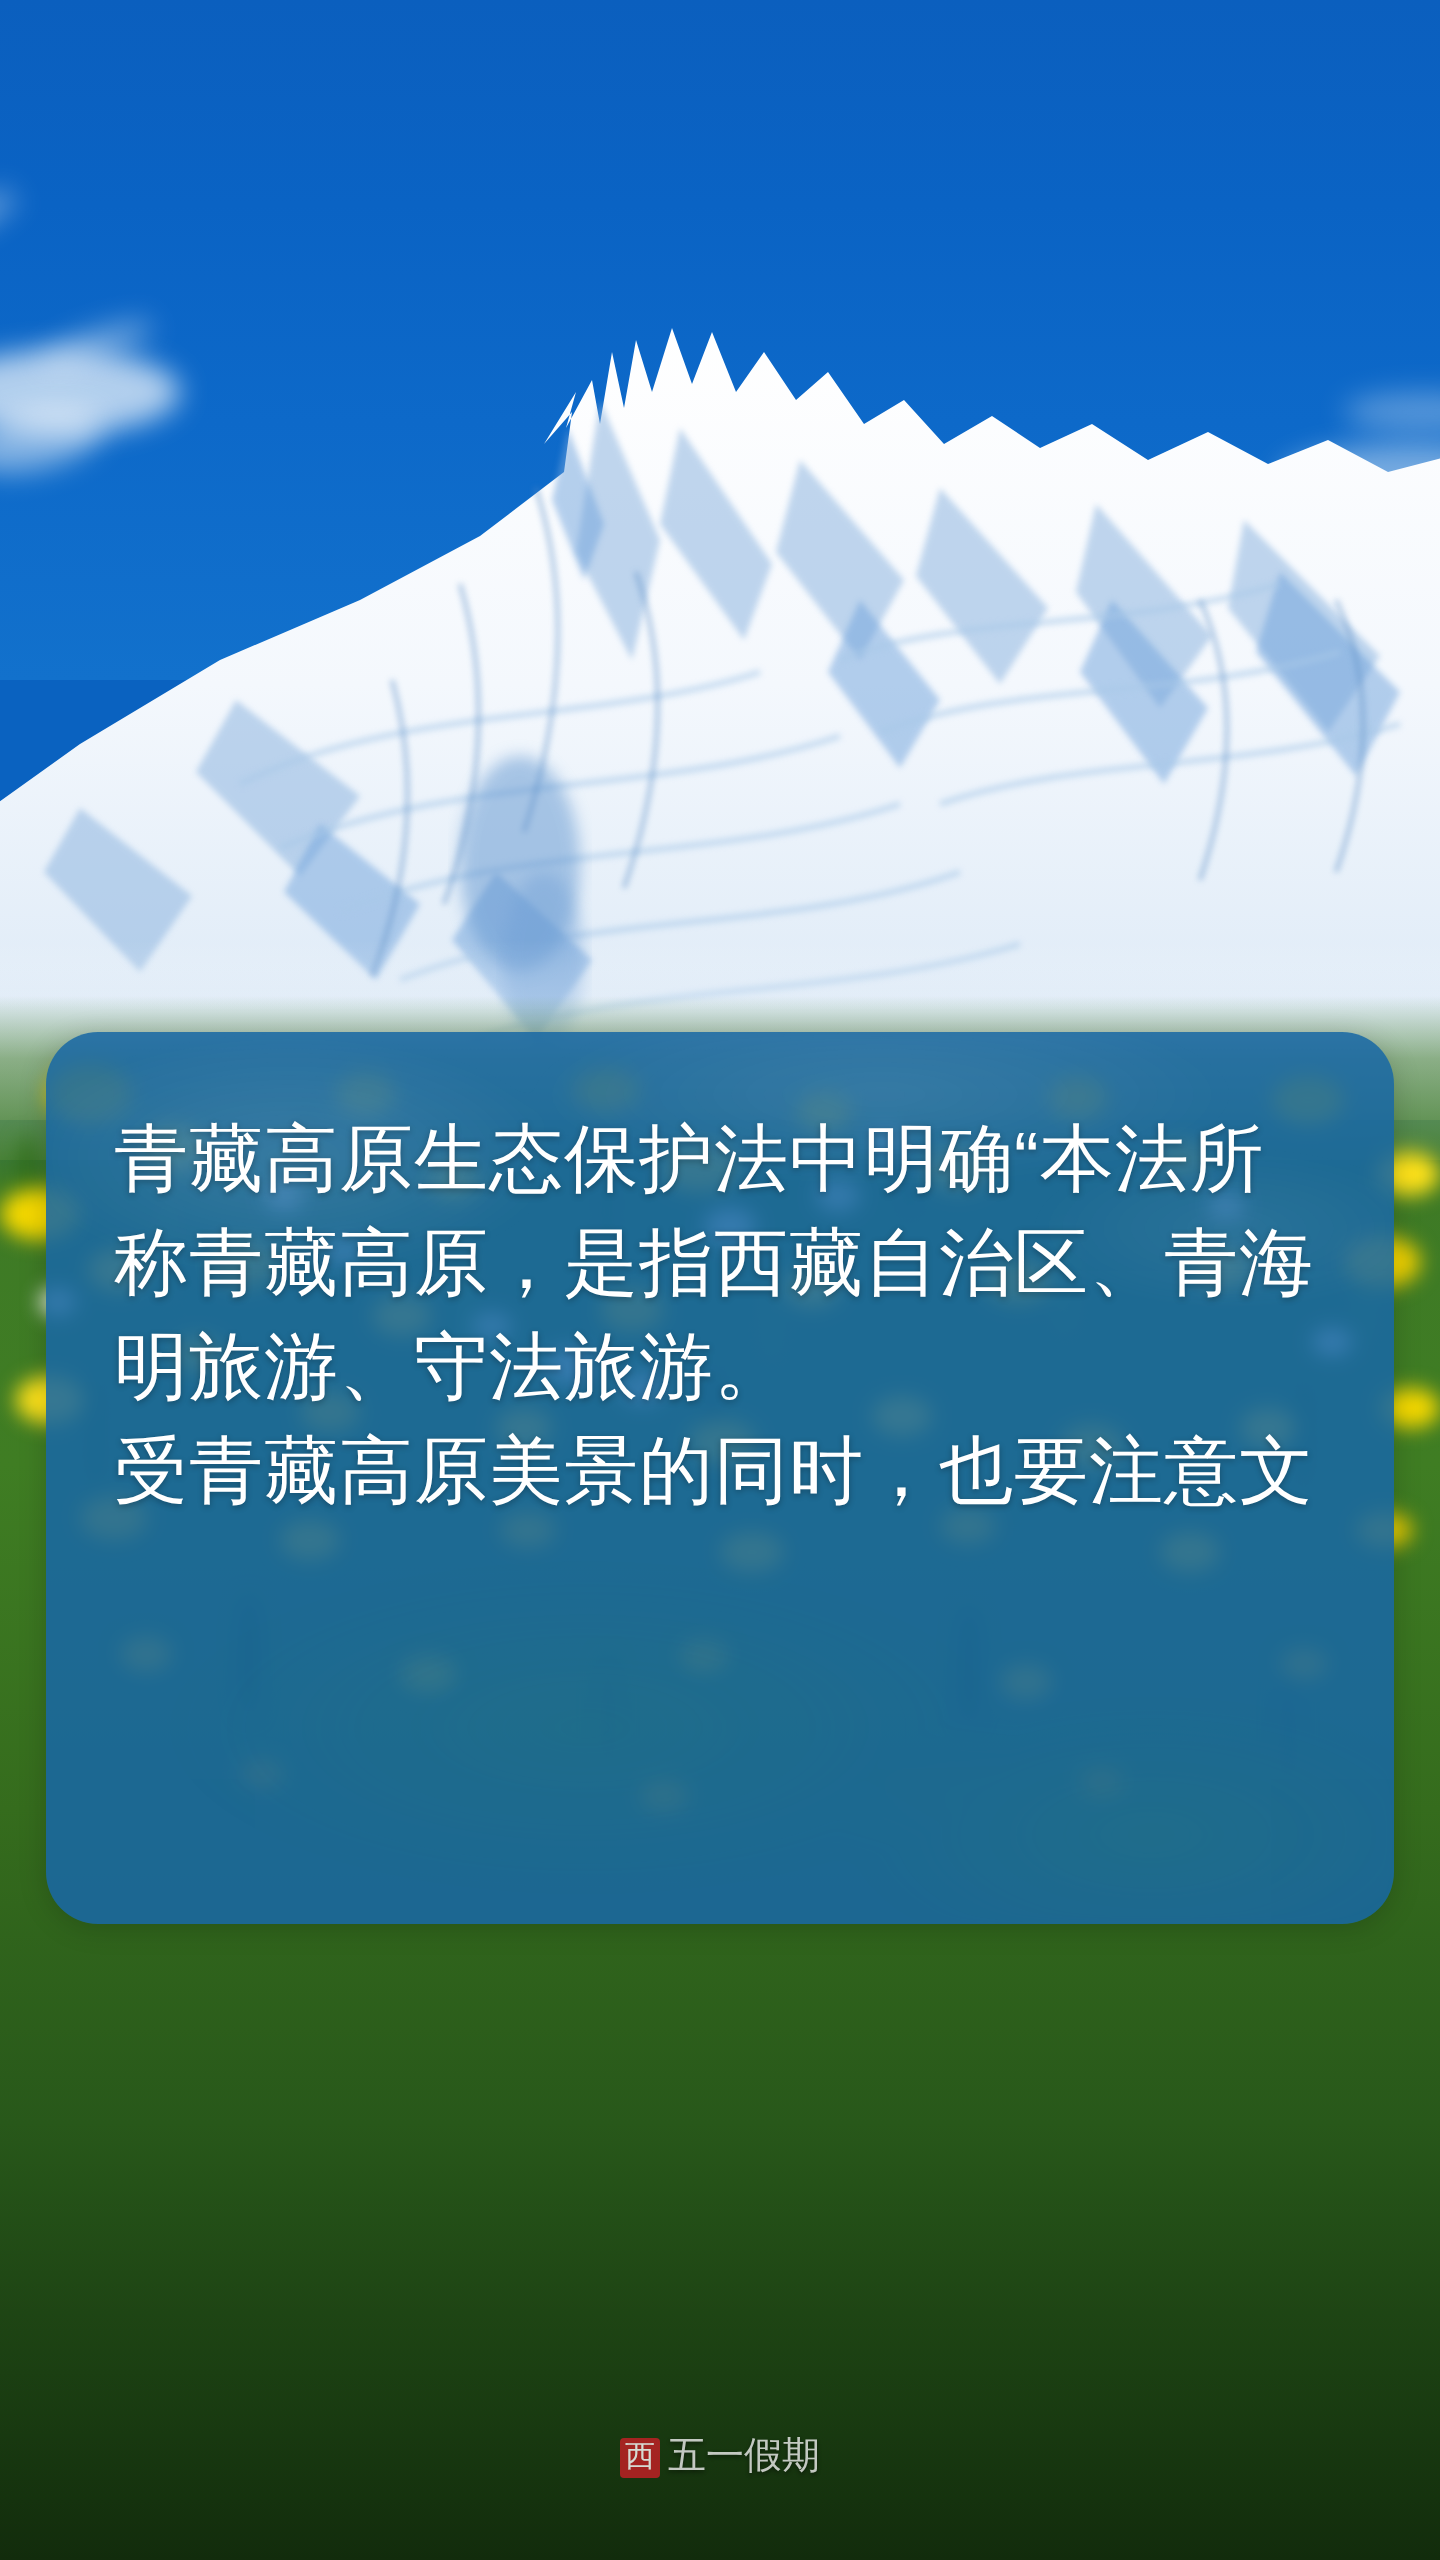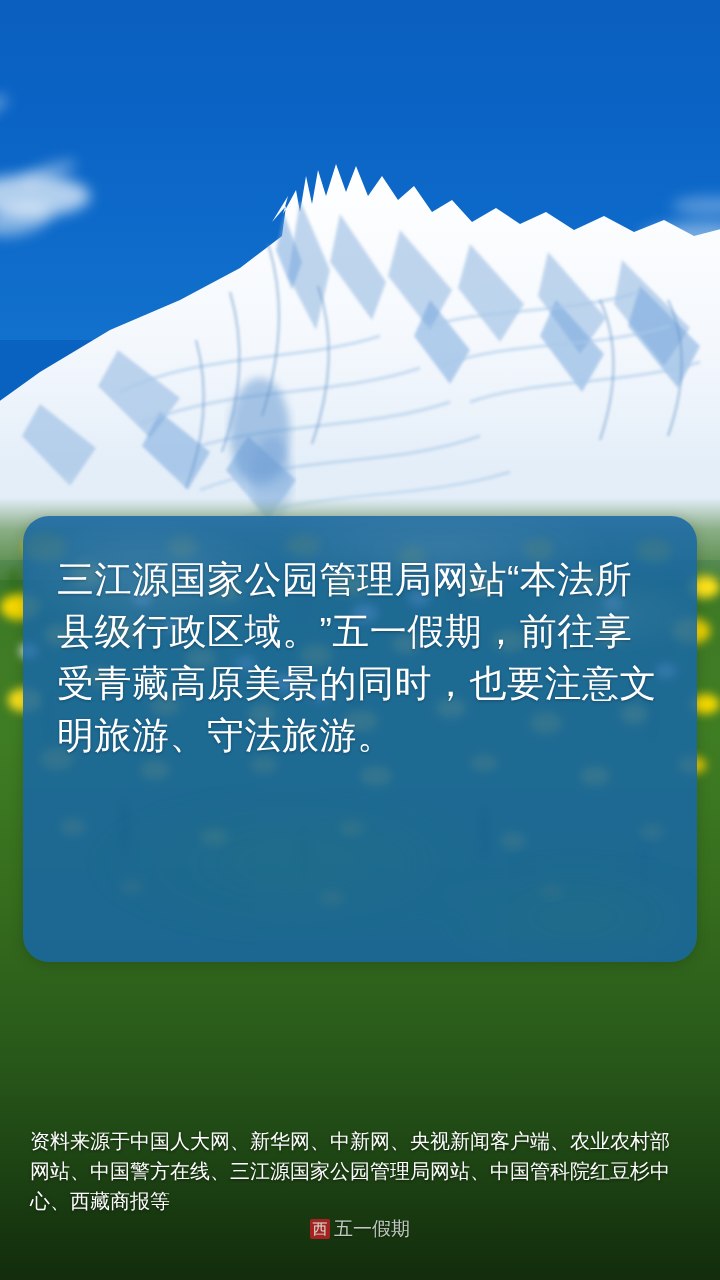--- a/index.html
+++ b/index.html
@@ -339,32 +339,27 @@
       <div class="flower" style="left:164px; top:122px; width:16px; height:12px; background:#ffffff;"></div>
       <div class="flower" style="left:604px; top:98px;  width:18px; height:14px; background:#f2f7e8;"></div>
       <div class="flower" style="left:656px; top:166px; width:20px; height:14px; background:#ffffff;"></div>
       <div class="flower" style="left:20px;  top:146px; width:18px; height:14px; background:#f4f8ec;"></div>
     </div>
   </div>
 
   <div class="card">
     <div class="card-texture"></div>
     <div class="card-body">
-      <div class="card-line">三江源国家公园管理局网站“本法所</div>
-      <div class="card-line">县级行政区域。”五一假期，前往享</div>
+      <div class="card-line">青藏高原生态保护法中明确“本法所</div>
+      <div class="card-line">称青藏高原，是指西藏自治区、青海</div>
+      <div class="card-line">明旅游、守法旅游。</div>
       <div class="card-line">受青藏高原美景的同时，也要注意文</div>
-      <div class="card-line">明旅游、守法旅游。</div>
     </div>
   </div>
 
-  <div class="source">
-    <div class="source-line">资料来源于中国人大网、新华网、中新网、央视新闻客户端、农业农村部</div>
-    <div class="source-line">网站、中国警方在线、三江源国家公园管理局网站、中国管科院红豆杉中</div>
-    <div class="source-line">心、西藏商报等</div>
-  </div>
 
   <div class="credits">
     <span class="logo-row">
       <span class="logo-mark">西</span>
       <span class="logo-text">五一假期</span>
     </span>
   </div>
 
 </div>
 

